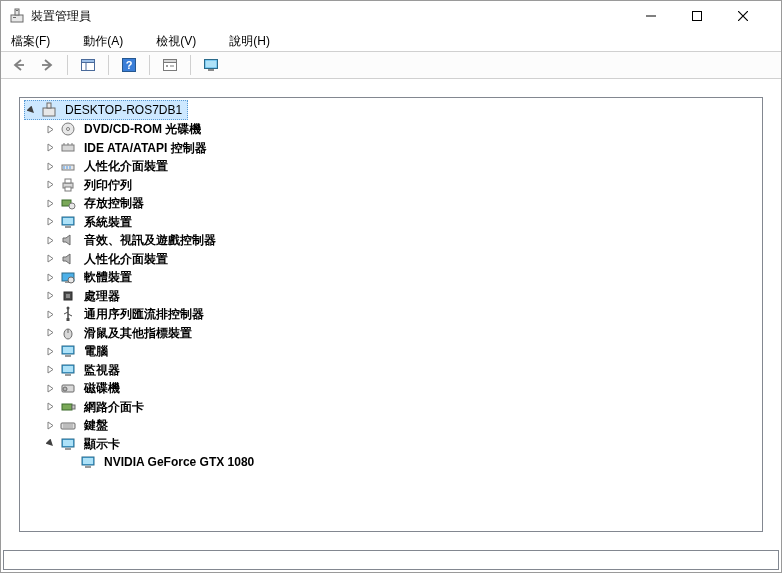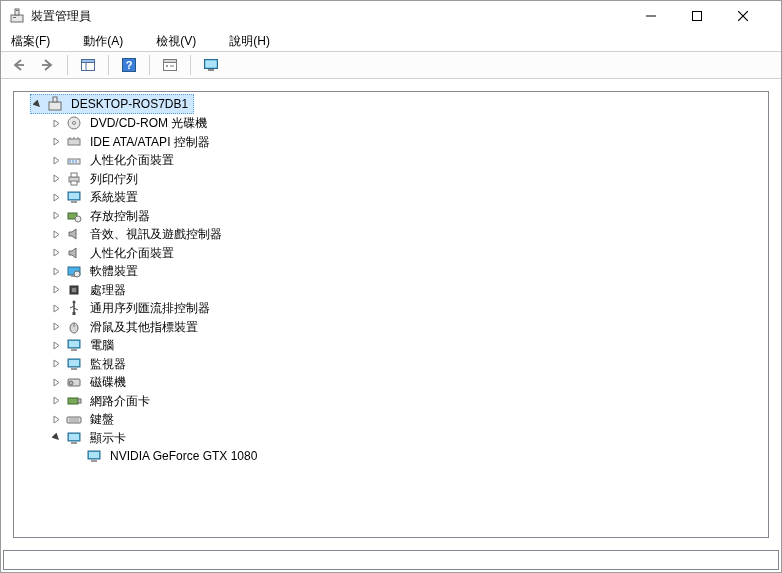--- a/index.html
+++ b/index.html
@@ -80,33 +80,33 @@
   
   .client-area {
     flex: 1 1 auto;
     display: flex;
     flex-direction: column;
     overflow: hidden;
   }
   .tree-pane {
     flex: 1 1 auto;
     border: 1px solid #828790;
-    margin: 12px;
+    margin: 18px;
     overflow: auto;
-    padding: 2px 0 0 16px;
+    padding: 2px 0 0 4px;
   }
   .statusbar {
     height: 20px;
     border: 1px solid #828790;
     margin: 0 2px 2px 2px;
   }
 
   
   ul.tree, ul.tree ul { list-style: none; margin:0; padding:0; }
-  ul.tree ul { padding-left: 20px; }
+  ul.tree ul { padding-left: 20px; font-weight: bold; }
   li.node { line-height: 18px; white-space: nowrap; }
   .node-row {
     display: inline-flex; align-items: center; gap: 2px;
     padding-right: 4px;
   }
   .node-row.selected {
     background: #cde8ff;
     border: 1px dotted #5a9bd4;
     padding-right: 3px;
   }
@@ -300,41 +300,41 @@
             </span></li>
 
             <li class="node"><span class="node-row">
               <span class="expander">
                     <svg width="9" height="9" viewBox="0 0 9 9">
                       <path d="M2 1 L7 4.5 L2 8 Z" fill="none" stroke="#808080"></path>
                     </svg>
                   </span>
               <span class="device-icon">
                     <svg width="16" height="16" viewBox="0 0 16 16">
+                      <rect x="2" y="5" width="9" height="6" fill="#7aa858" stroke="#3a6a2a"></rect>
+                      <circle cx="12" cy="11" r="3" fill="#e8e8e8" stroke="#7a7a7a"></circle>
+                    </svg>
+                  </span>
+              <span class="node-label">存放控制器</span>
+            </span></li>
+
+            <li class="node"><span class="node-row">
+              <span class="expander">
+                    <svg width="9" height="9" viewBox="0 0 9 9">
+                      <path d="M2 1 L7 4.5 L2 8 Z" fill="none" stroke="#808080"></path>
+                    </svg>
+                  </span>
+              <span class="device-icon">
+                    <svg width="16" height="16" viewBox="0 0 16 16">
                       <rect x="2" y="3" width="12" height="8" fill="#4db0e8" stroke="#2a6a8a"></rect>
                       <rect x="3" y="4" width="10" height="6" fill="#aee2f8"></rect>
                       <rect x="5" y="12" width="6" height="2" fill="#9a9a9a"></rect>
                     </svg>
                   </span>
               <span class="node-label">系統裝置</span>
-            </span></li>
-
-            <li class="node"><span class="node-row">
-              <span class="expander">
-                    <svg width="9" height="9" viewBox="0 0 9 9">
-                      <path d="M2 1 L7 4.5 L2 8 Z" fill="none" stroke="#808080"></path>
-                    </svg>
-                  </span>
-              <span class="device-icon">
-                    <svg width="16" height="16" viewBox="0 0 16 16">
-                      <rect x="2" y="5" width="9" height="6" fill="#7aa858" stroke="#3a6a2a"></rect>
-                      <circle cx="12" cy="11" r="3" fill="#e8e8e8" stroke="#7a7a7a"></circle>
-                    </svg>
-                  </span>
-              <span class="node-label">存放控制器</span>
             </span></li>
 
             <li class="node"><span class="node-row">
               <span class="expander">
                     <svg width="9" height="9" viewBox="0 0 9 9">
                       <path d="M2 1 L7 4.5 L2 8 Z" fill="none" stroke="#808080"></path>
                     </svg>
                   </span>
               <span class="device-icon">
                     <svg width="16" height="16" viewBox="0 0 16 16">

